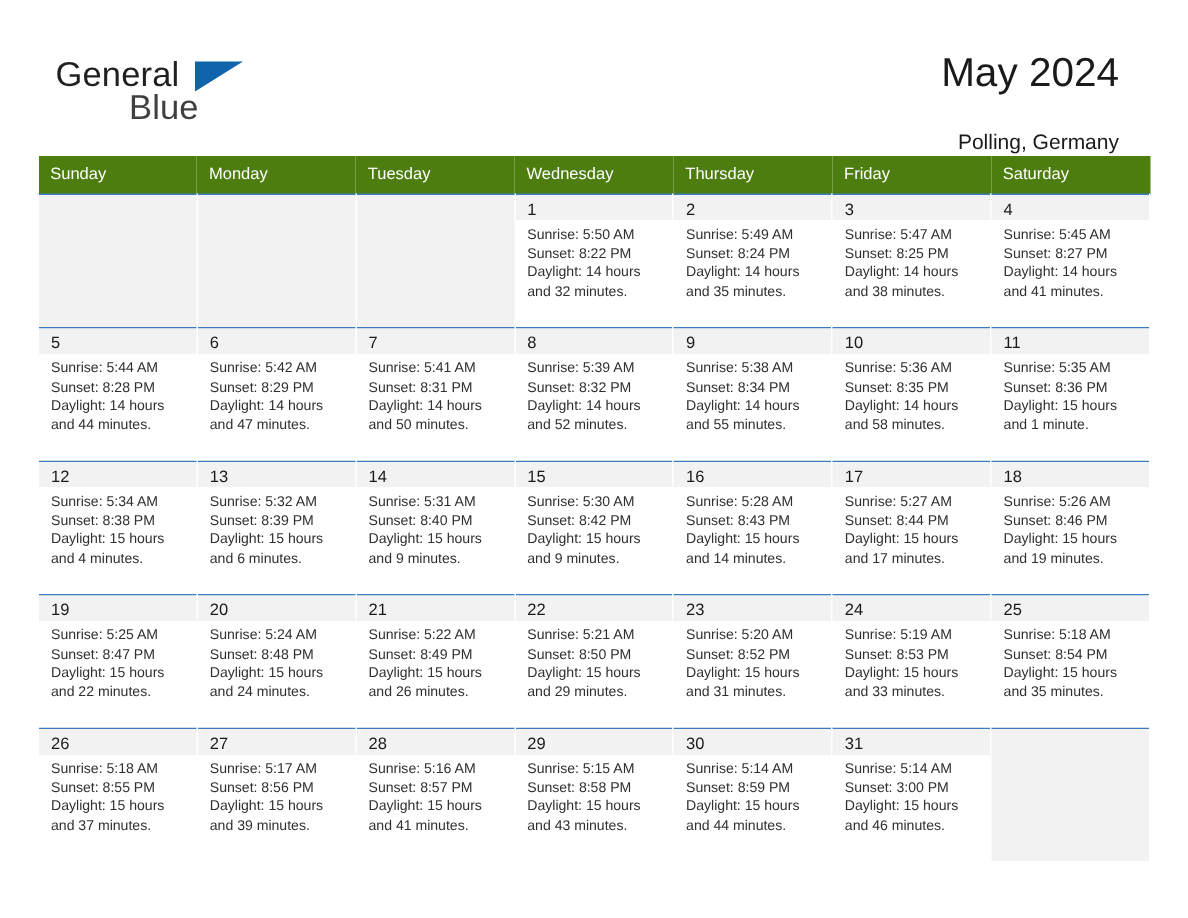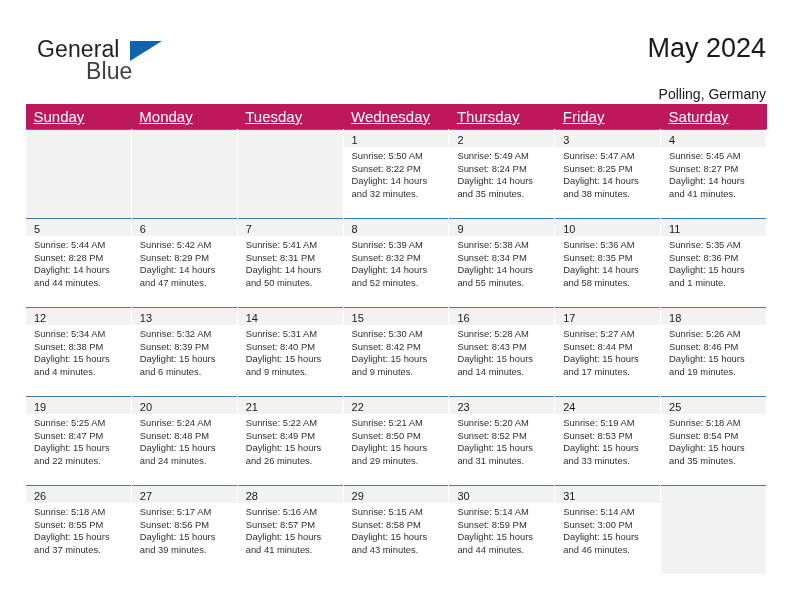--- a/index.html
+++ b/index.html
@@ -50,21 +50,21 @@
   .brand-triangle {
     position: absolute;
     left: 93px; top: 5px;
     width: 0; height: 0;
     border-left: 32px solid #1064ab;
     border-bottom: 20px solid transparent;
   }
 
   .title-block {
     position: absolute;
-    right: 26px; top: 32px;
+    right: 46px; top: 32px;
     text-align: right;
   }
   .cal-title {
     font-size: 27px;
     color: #1a1a1a;
     line-height: 33px;
     white-space: nowrap;
     font-weight: normal;
     margin: 0;
   }
@@ -78,30 +78,29 @@
 
   
   .calendar {
     position: absolute;
     left: 25px; top: 104px;
     width: 742px;
     border-collapse: collapse;
     table-layout: fixed;
   }
   .calendar th {
-    background: #be185d;
+    background: #4d7c0f;
     color: #ffffff;
-    font-size: 15px;
+    font-size: 11px;
     font-weight: normal;
     text-align: left;
     padding: 6px 0 6px 8px;
     height: 21px;
     line-height: 13px;
     border: none;
-    text-decoration: underline;
   }
   .calendar td {
     vertical-align: top;
     height: 89px;
     padding: 0;
     border-left: 1px solid #ffffff;
     border-right: 1px solid #ffffff;
     background: #ffffff;
   }
   .calendar tr.week td {

